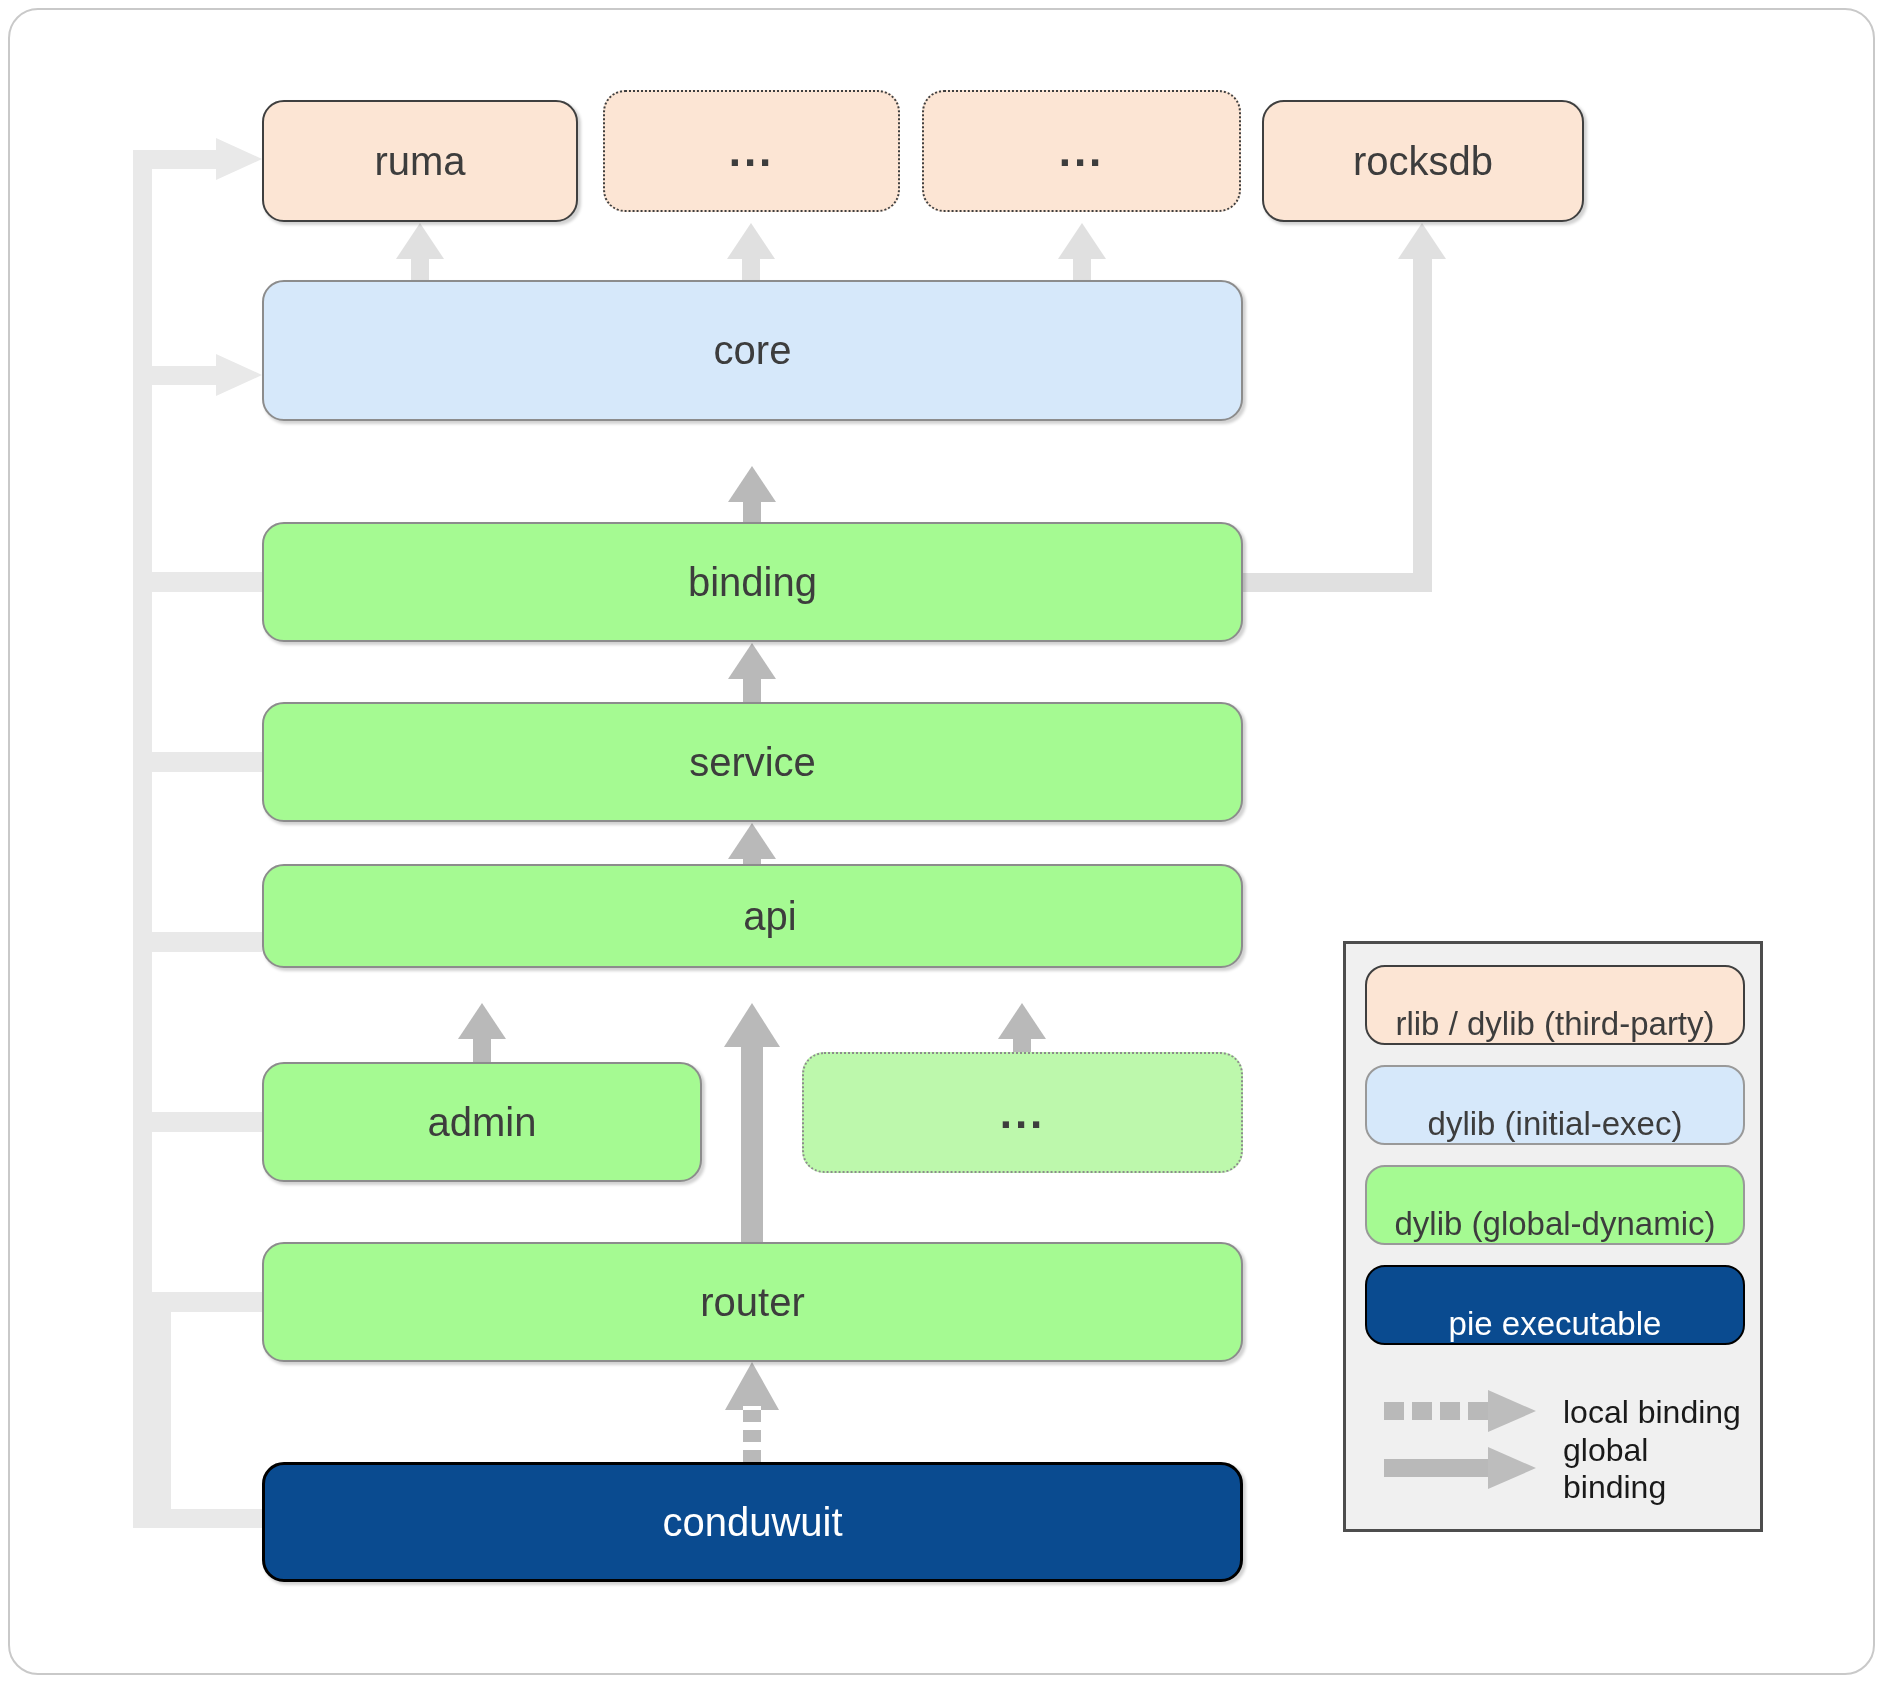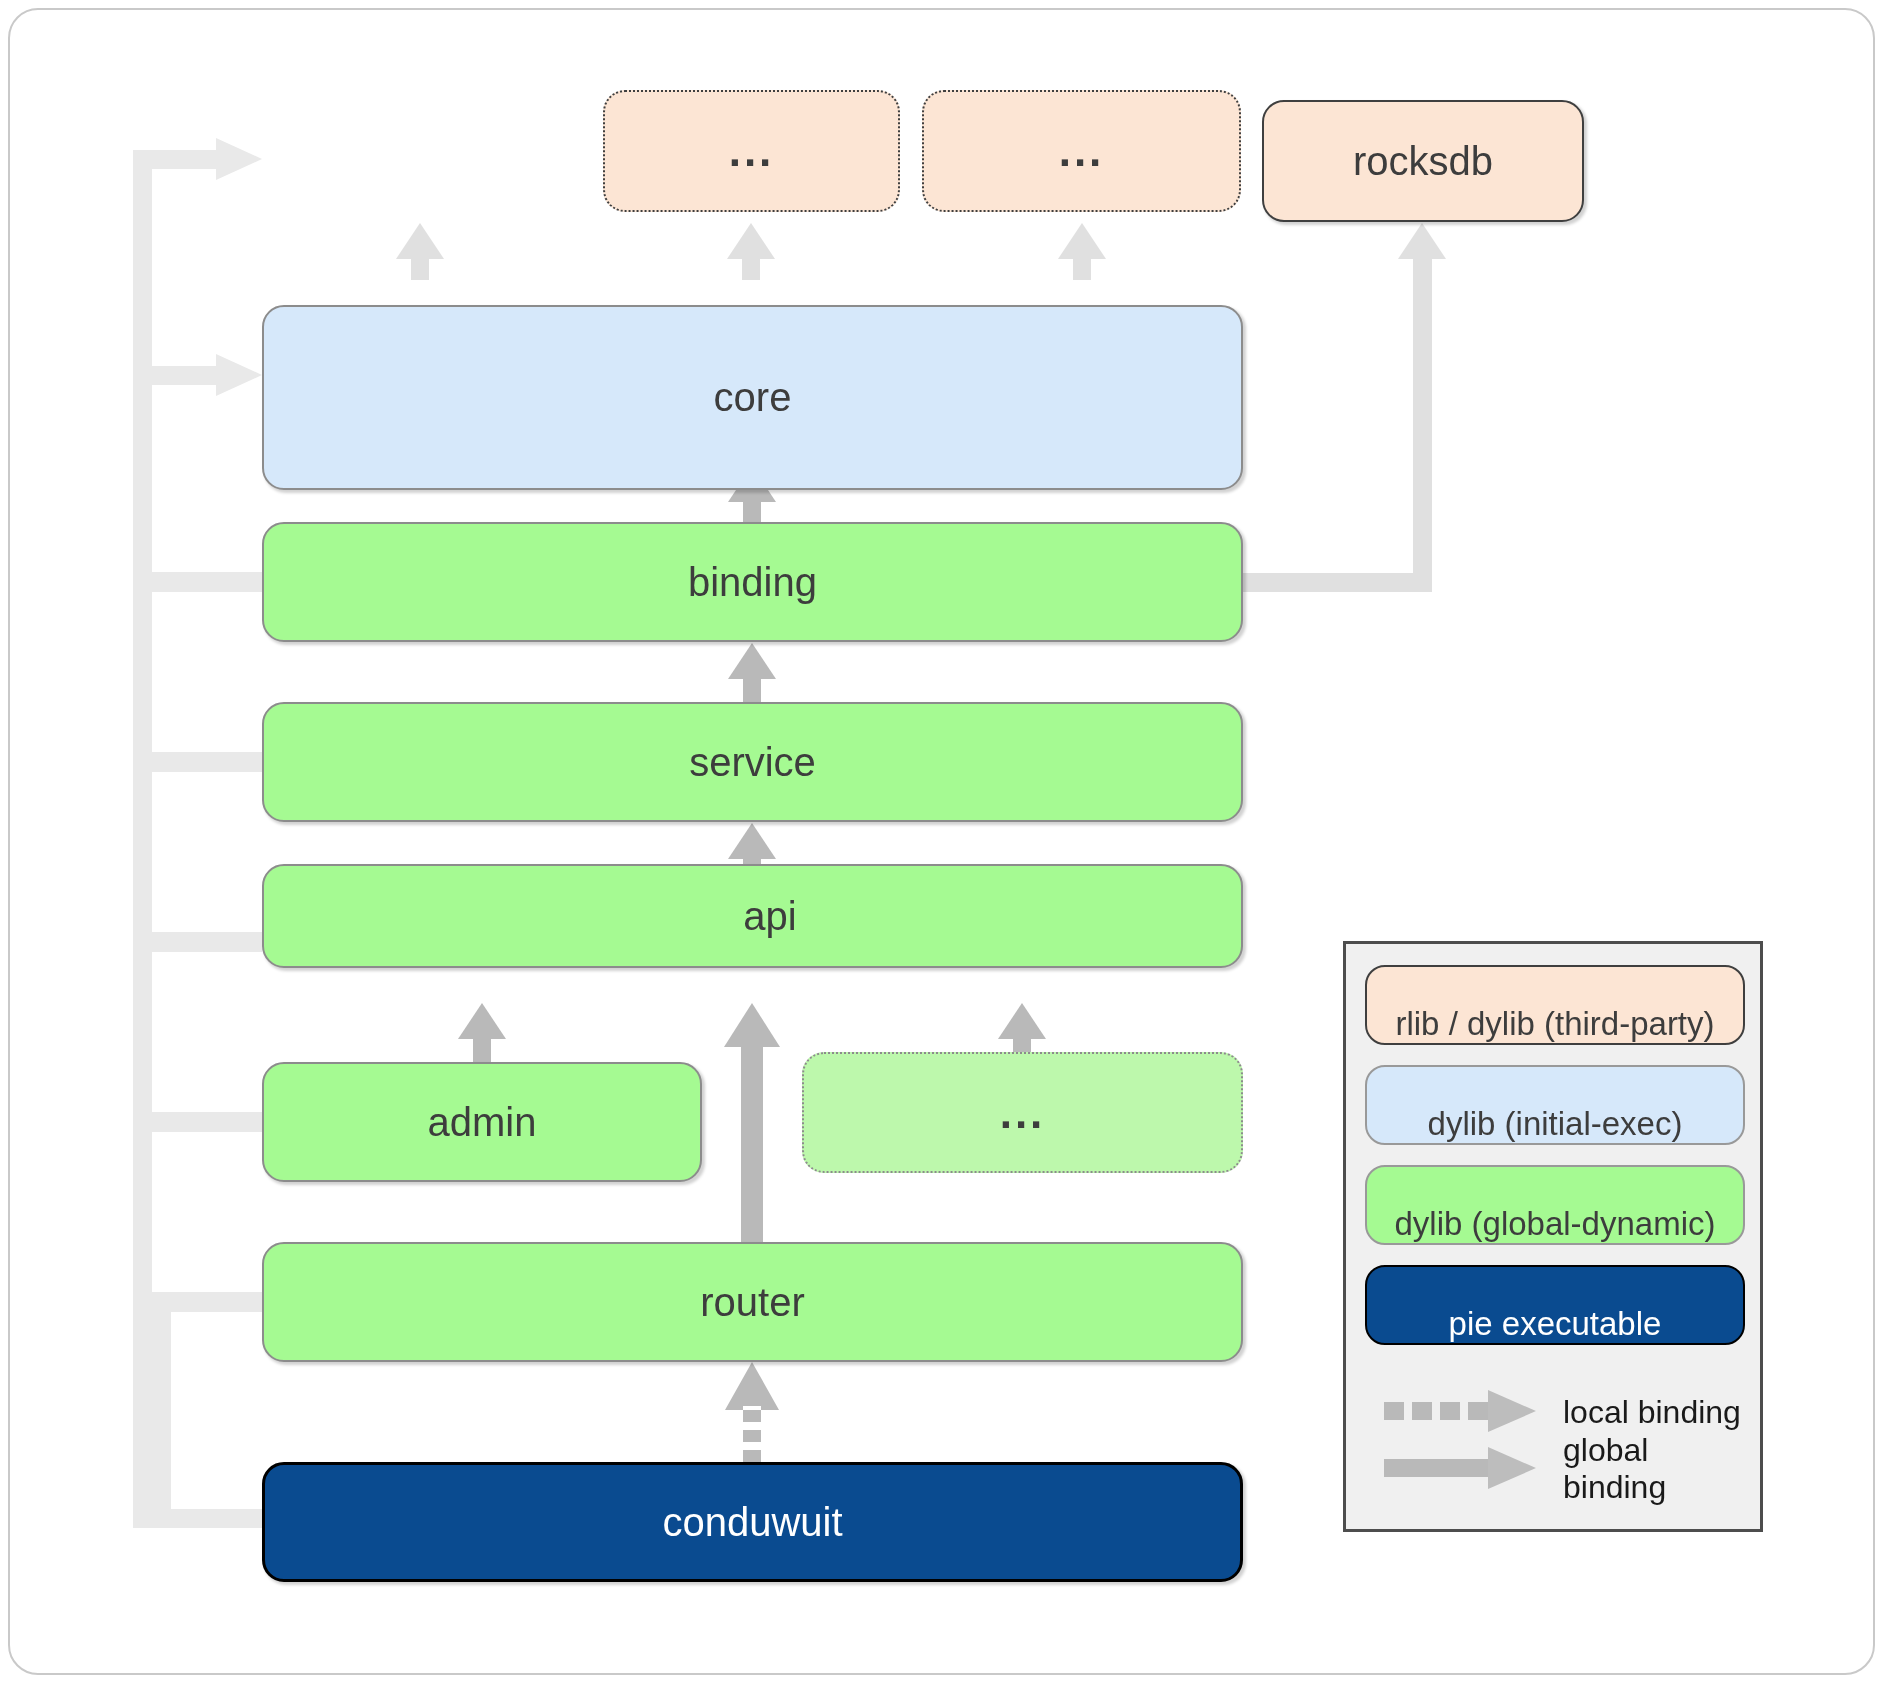--- a/index.html
+++ b/index.html
@@ -92,31 +92,34 @@
 
   <div class="head-up" style="left:998px;top:1003px;"></div>
   <div class="sv" style="left:1013px;top:1035px;height:27px;"></div>
 
   <div class="head-up big" style="left:724px;top:1003px;"></div>
   <div class="sv" style="left:741px;top:1043px;width:22px;height:199px;"></div>
 
   <div class="head-up bigd" style="left:725px;top:1362px;"></div>
   <div class="dashv" style="left:743px;top:1406px;height:56px;"></div>
 
+  <div class="node peach solidbox" style="left:262px;top:100px;width:316px;height:122px;">
+    <span>ruma</span>
+  </div>
   <div class="node peach-dotted dots" style="left:603px;top:100px;width:297px;height:122px;">
     <span>...</span>
   </div>
   <div class="node peach-dotted dots" style="left:922px;top:100px;width:319px;height:122px;">
     <span>...</span>
   </div>
   <div class="node peach solidbox" style="left:1262px;top:100px;width:322px;height:122px;">
     <span>rocksdb</span>
   </div>
 
-  <div class="node blue solidbox" style="left:262px;top:280px;width:981px;height:185px;margin-top:25px;">
+  <div class="node blue solidbox" style="left:262px;top:280px;width:981px;height:141px;">
     <span>core</span>
   </div>
 
   <div class="node green solidbox" style="left:262px;top:522px;width:981px;height:120px;">
     <span>binding</span>
   </div>
 
   <div class="node green solidbox" style="left:262px;top:702px;width:981px;height:120px;">
     <span>service</span>
   </div>

